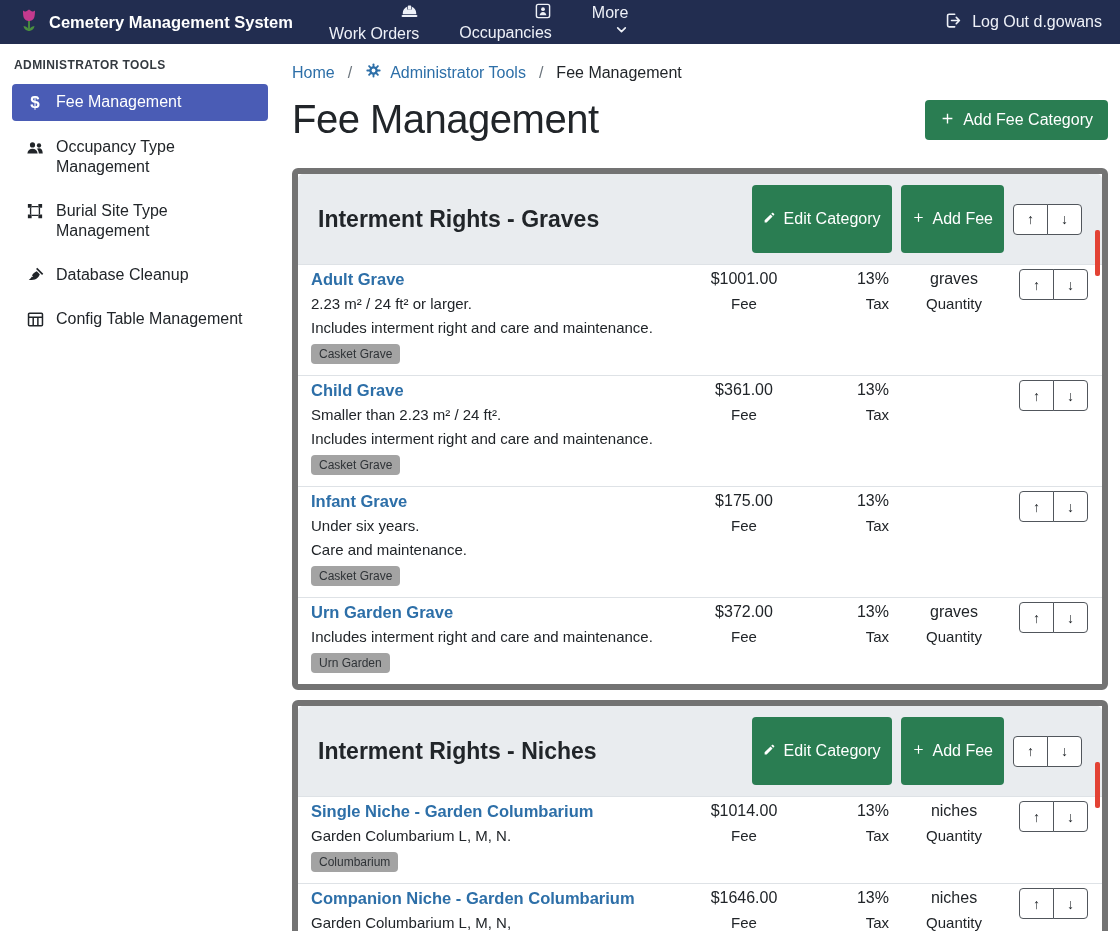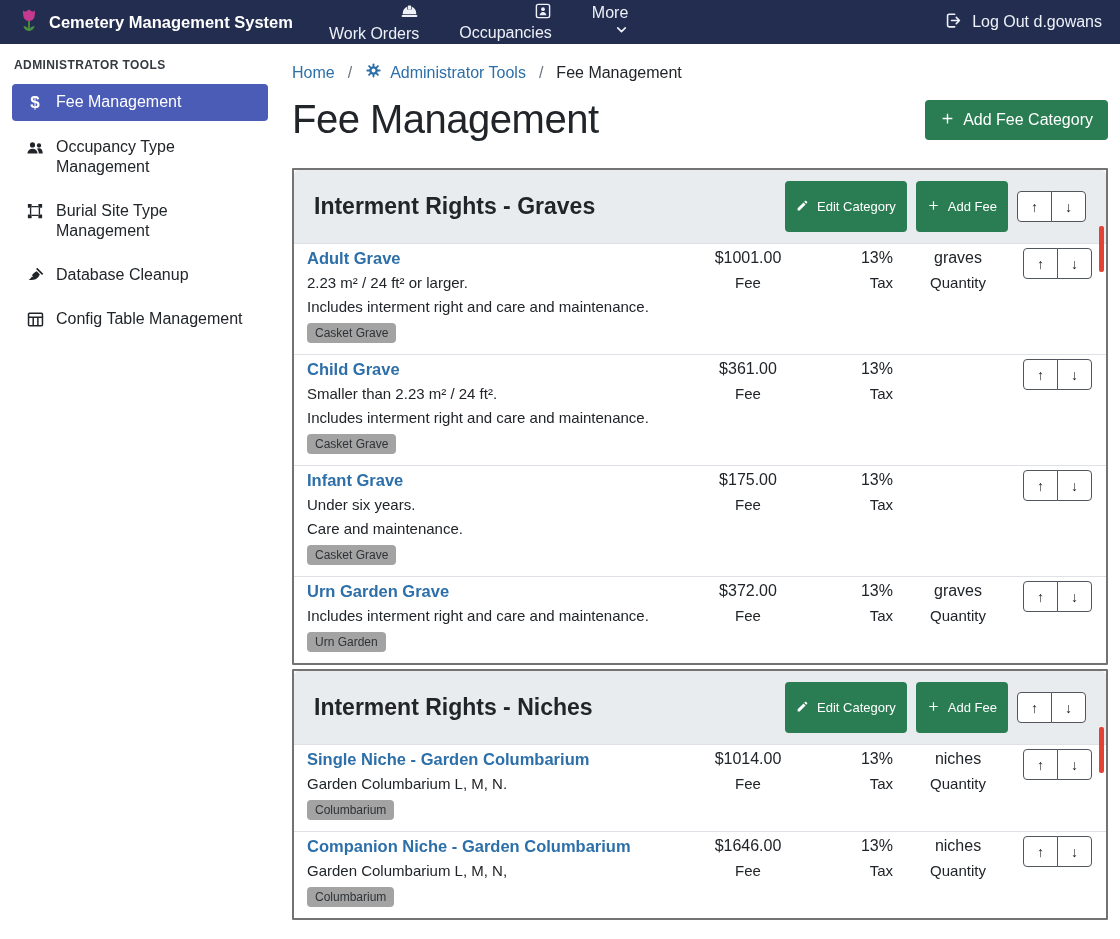--- a/index.html
+++ b/index.html
@@ -32,24 +32,24 @@
   .crumb-sep { color:#6c757d; margin:0 13px; }
   .crumb-current { color:#212529; }
 
   
   .page-head { display:flex; align-items:center; justify-content:space-between; margin:8px 0 26px 0; }
   .page-title { font-size:40px; font-weight:500; letter-spacing:-.5px; }
 
   .btn { border:none; border-radius:4px; cursor:pointer; display:inline-flex; align-items:center; gap:8px; font-family:inherit; line-height:1; }
   .btn-green { background:#2a7d52; color:#fff; }
   .btn-lg { font-size:16px; padding:11px 15px; }
-  .btn-sm { font-size:13px; padding:18px 11px;text-align:center; }
+  .btn-sm { font-size:16px; padding:26px 11px;text-align:center; }
 
   
-  .card { border:2px solid #737373; border-radius:1px; margin-bottom:4px; position:relative; }
+  .card { border:6px solid #737373; border-radius:6px; margin-bottom:10px; position:relative; }
   .card-header { background:#e9ecef; border-bottom:1px solid #dee2e6; border-radius:5px 5px 0 0; display:flex; align-items:center; padding:11px 20px; gap:9px; }
   .card-title { font-size:23px; font-weight:600; flex:1; color:#212529; }
   .arrow-group { display:flex; }
   .arrow-btn { width:35px; height:31px; background:#fff; border:1px solid #51565c; color:#212529; font-size:14px; font-weight:600; cursor:pointer; display:flex; align-items:center; justify-content:center; font-family:inherit; }
   .arrow-btn:first-child { border-radius:4px 0 0 4px; }
   .arrow-btn:last-child { border-radius:0 4px 4px 0; margin-left:-1px; }
 
   .fee-row { display:flex; gap:10px; padding:4px 14px 11px 13px; align-items:flex-start; }
   .fee-row + .fee-row { border-top:1px solid #dee2e6; }
   .fee-main { flex:1; min-width:0; }

